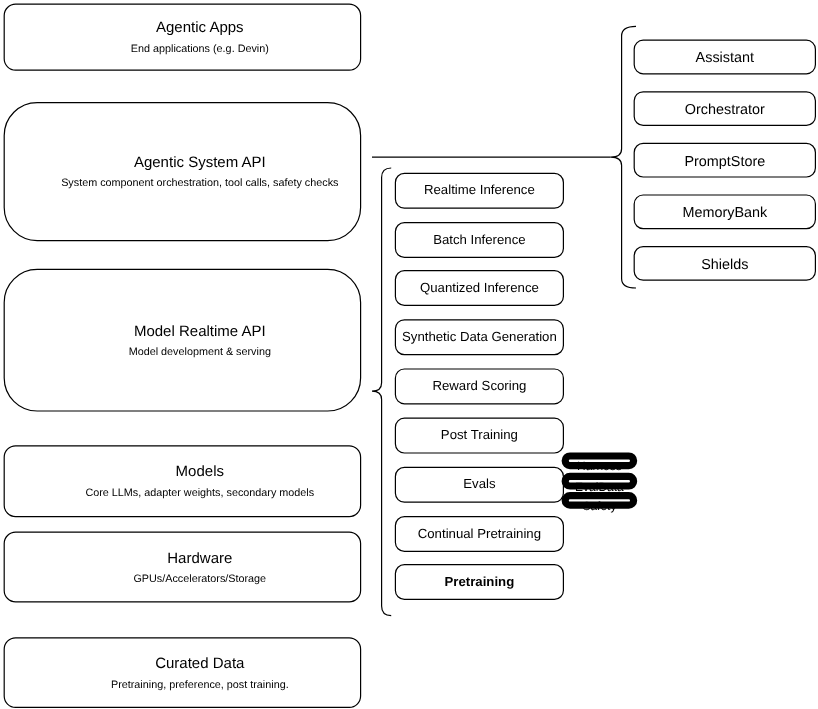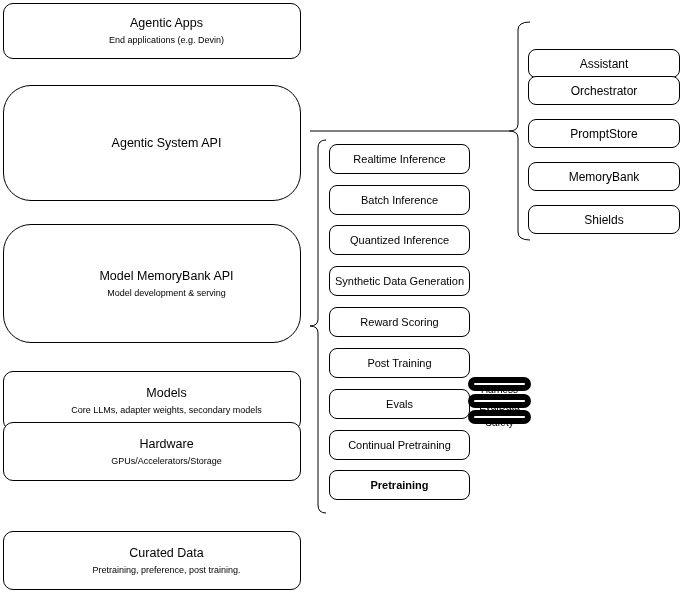--- a/index.html
+++ b/index.html
@@ -26,21 +26,21 @@
     align-items: center;
     justify-content: center;
     text-align: center;
   }
   
   .lbox { left: 3px; width: 298px; z-index: 1; padding-left: 29px; }
   .lb1 { top: 3px;   height: 56px;  border-radius: 10px; }
   .lb2 { top: 85px;  height: 116px; border-radius: 28px; }
   .lb3 { top: 224px; height: 119px; border-radius: 28px; }
   .lb4 { top: 371px; height: 60px;  border-radius: 10px; }
-  .lb5 { top: 422px; height: 59px;  border-radius: 10px; }
+  .lb5 { top: 443px; height: 59px;  border-radius: 10px; }
   .lb6 { top: 531px; height: 59px;  border-radius: 10px; }
   .lbox .title { font-size: 12.5px; line-height: 15px; }
   .lbox .subtitle { font-size: 9px; line-height: 12px; margin-top: 3px; }
   
   .mbox { left: 329px; width: 141px; height: 30px; border-radius: 8px; font-size: 11px; z-index: 1; }
   .m1 { top: 144px; } .m2 { top: 185px; } .m3 { top: 225px; }
   .m4 { top: 266px; } .m5 { top: 307px; } .m6 { top: 348px; }
   .m7 { top: 389px; } .m8 { top: 430px; } .m9 { top: 470px; font-weight: bold; }
   
   .pill {
@@ -53,21 +53,21 @@
     background: #ffffff;
     font-size: 10px;
     line-height: 13px;
     text-align: center;
     z-index: 3;
     box-sizing: border-box;
   }
   .p1 { top: 377px; } .p2 { top: 394px; } .p3 { top: 410px; }
   
   .rbox { left: 528px; width: 152px; height: 29px; border-radius: 8px; font-size: 12px; z-index: 1; }
-  .r1 { top: 49px; } .r2 { top: 76px; } .r3 { top: 119px; }
+  .r1 { top: 33px; } .r2 { top: 76px; } .r3 { top: 119px; }
   .r4 { top: 162px; } .r5 { top: 205px; }
   
   #connectors {
     position: absolute;
     left: 0; top: 0;
     width: 682px; height: 591px;
     z-index: 0;
   }
 </style>
 </head>
@@ -83,23 +83,24 @@
 
     <path d="M 310 131 L 509 131" fill="none" stroke="#000000" stroke-width="1"></path>
   </svg>
 
   <div class="node lbox lb1">
     <div class="title">Agentic Apps</div>
     <div class="subtitle">End applications (e.g. Devin)</div>
   </div>
   <div class="node lbox lb2">
     <div class="title">Agentic System API</div>
+    <div class="subtitle">System component orchestration, tool calls, safety checks</div>
   </div>
   <div class="node lbox lb3">
-    <div class="title">Model MemoryBank API</div>
+    <div class="title">Model Realtime API</div>
     <div class="subtitle">Model development &amp; serving</div>
   </div>
   <div class="node lbox lb4">
     <div class="title">Models</div>
     <div class="subtitle">Core LLMs, adapter weights, secondary models</div>
   </div>
   <div class="node lbox lb5">
     <div class="title">Hardware</div>
     <div class="subtitle">GPUs/Accelerators/Storage</div>
   </div>

